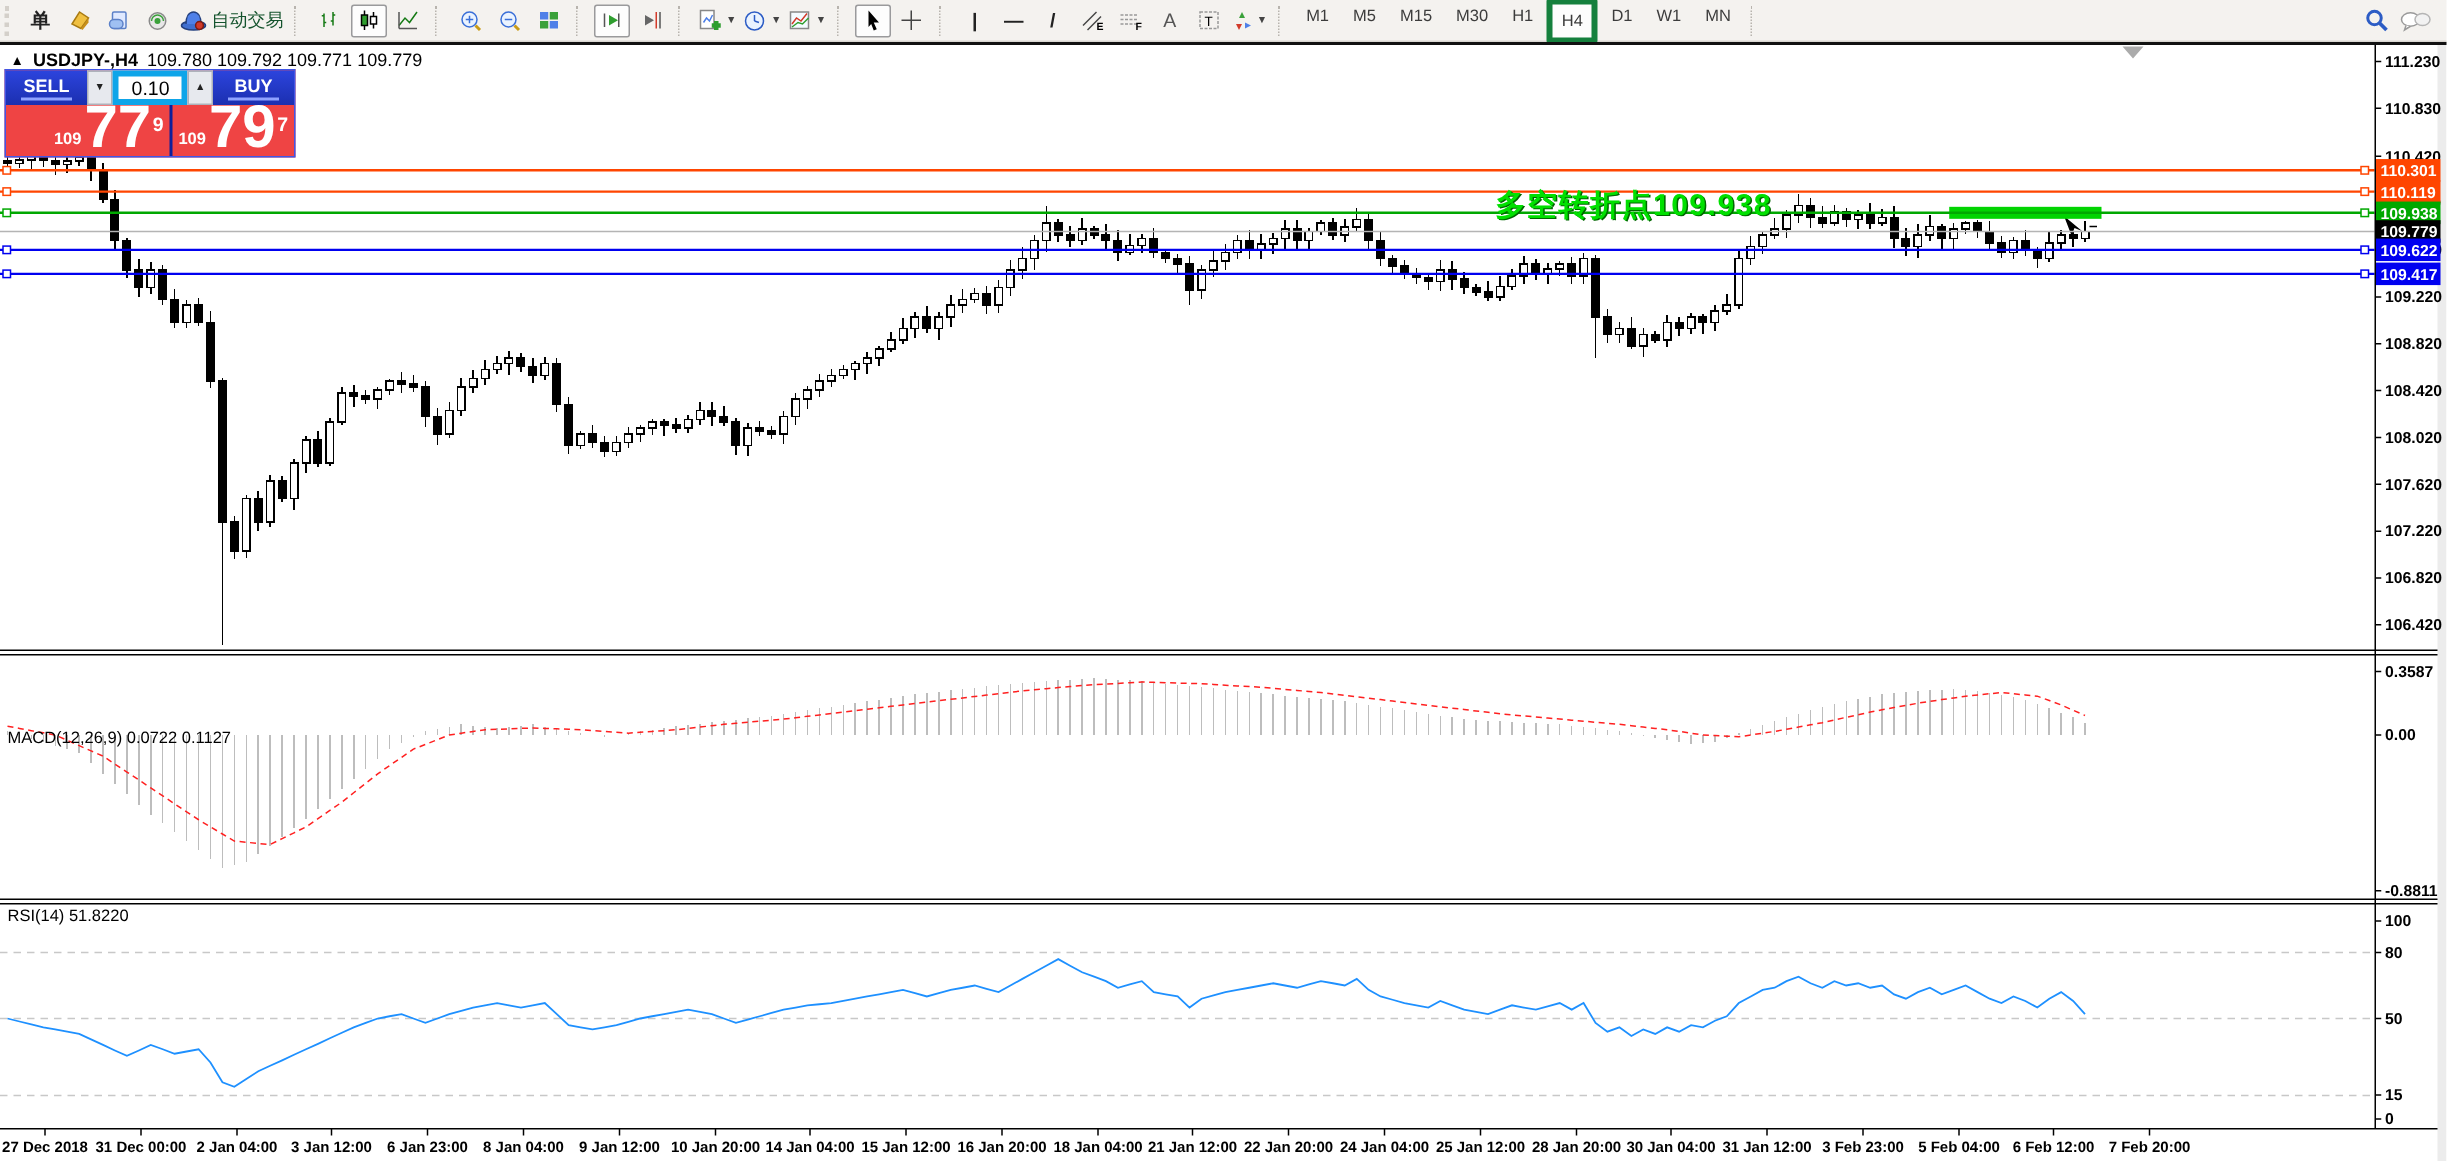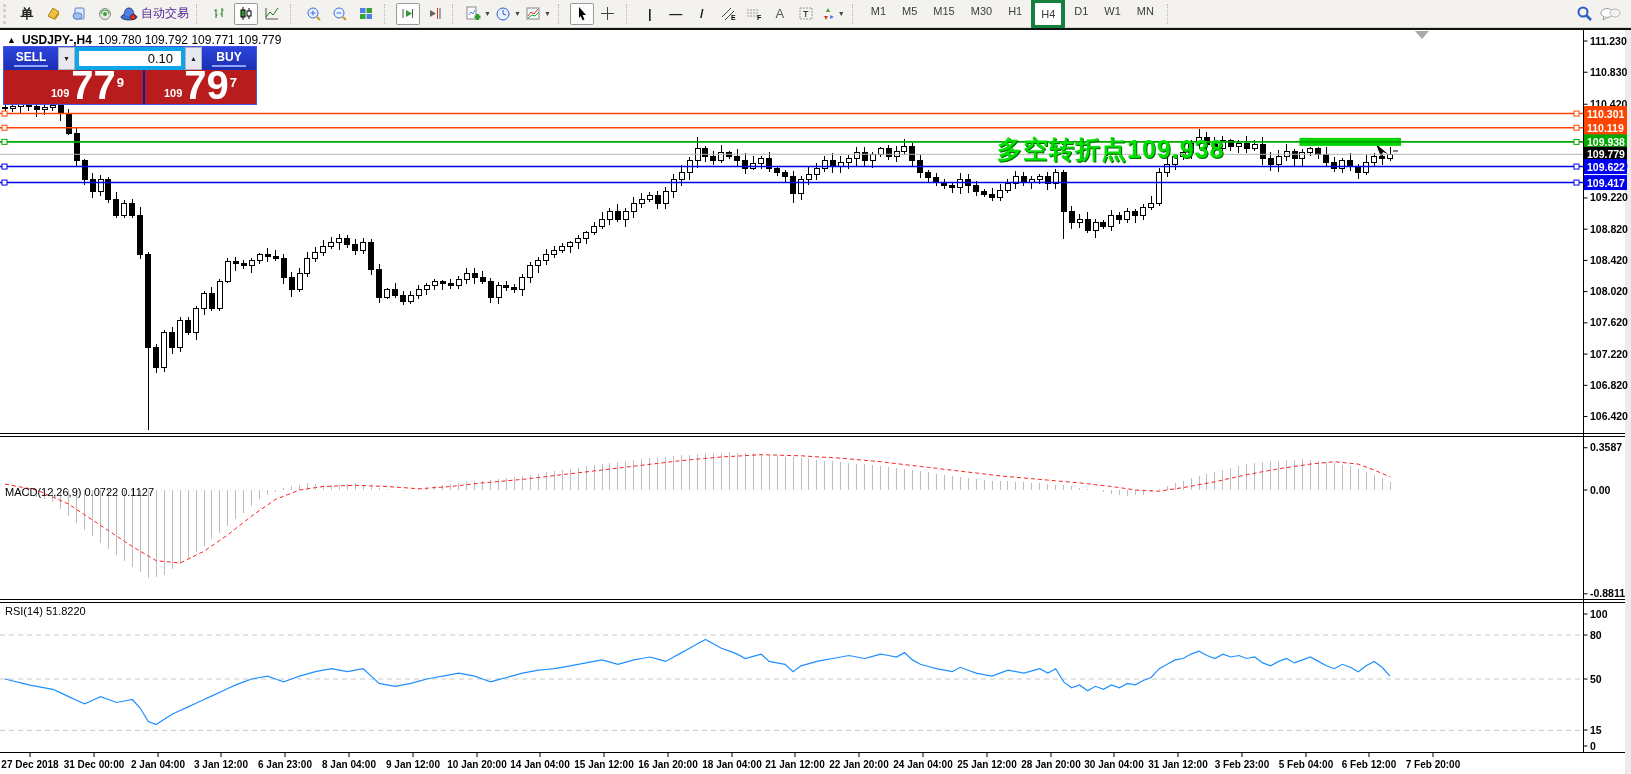--- a/index.html
+++ b/index.html
@@ -22,39 +22,39 @@
   #tb-right{margin-left:auto;display:flex;align-items:center;margin-right:8px;}
 
   
   #win-border{position:absolute;left:0;top:28px;width:1631px;height:2px;background:#111;}
 
   
   #chart-title{position:absolute;left:7px;top:33px;display:flex;align-items:center;gap:6px;
                font-size:12px;font-weight:bold;color:#000;z-index:5;}
   #chart-title .tri{font-size:9px;}
 
-  #trade-panel{position:absolute;left:3px;top:46px;width:254px;height:59px;z-index:6;
-               background:#b91c1c;border:1px solid #4156e6;box-sizing:border-box;}
+  #trade-panel{position:absolute;left:3px;top:46px;width:194px;height:59px;z-index:6;
+               background:#ef4444;border:1px solid #4156e6;box-sizing:border-box;}
   #tp-row1{display:flex;height:23px;align-items:stretch;}
   .tp-side{width:54px;display:flex;flex-direction:column;align-items:center;justify-content:center;
            color:#fff;font-size:12px;font-weight:bold;background:linear-gradient(#2c44dd,#1b2fb0);}
   .tp-side .ul{width:34px;height:2px;background:#8fa2ff;margin-top:1px;}
   .tp-spin{width:17px;background:#e7e9ee;border:1px solid #aeb2bb;color:#222;font-size:7px;
            display:flex;align-items:center;justify-content:center;box-sizing:border-box;}
   #tp-vol{flex:1;background:#fff;color:#000;font-size:13px;display:flex;align-items:center;
           justify-content:flex-end;padding-right:8px;border:4px solid #0ea5e9;box-sizing:border-box;}
   #tp-row2{display:flex;height:34px;margin-left:28px;}
   .tp-price{flex:1;display:flex;align-items:flex-end;justify-content:center;color:#fff;padding-bottom:2px;}
   .tp-price .small{font-size:11px;font-weight:bold;margin-right:2px;line-height:1;margin-bottom:3px;}
   .tp-price .big{font-size:40px;font-weight:bold;line-height:0.85;}
   .tp-price .sup{font-size:13px;font-weight:bold;position:relative;top:-12px;margin-left:1px;}
   #tp-div{width:2px;background:#0d1f9a;}
 
-  #annotation{position:absolute;left:997px;top:123px;z-index:4;font-size:25px;font-weight:bold;
-              color:#00e000;letter-spacing:1px;text-shadow:1px 1px 0 #006600;white-space:nowrap;margin-top:10px;}
+  #annotation{position:absolute;left:997px;top:123px;z-index:4;font-size:20px;font-weight:bold;
+              color:#00e000;letter-spacing:1px;text-shadow:1px 1px 0 #006600;white-space:nowrap;}
 
   #shift-marker{position:absolute;left:1415px;top:31px;width:0;height:0;z-index:4;
                 border-left:7px solid transparent;border-right:7px solid transparent;border-top:8px solid #ababab;}
 
   #macd-label{position:absolute;left:5px;top:440px;font-size:11px;color:#000;z-index:5;margin-top:46px;}
   #rsi-label{position:absolute;left:5px;top:605px;font-size:11px;color:#000;z-index:5;}
 
   #cv{position:absolute;left:0;top:30px;z-index:1;}
   svg text{font-family:"Liberation Sans",sans-serif;font-size:10.5px;font-weight:bold;fill:#000;}
   svg text.badge-t{fill:#fff;}
@@ -87,21 +87,21 @@
           <circle cx="8" cy="8" r="2" fill="#3aa13a"></circle>
           <path d="M4 8a4 4 0 0 1 8 0" fill="none" stroke="#3aa13a"></path>
         </svg>
     </div>
     <div class="tb-btn">
       <svg width="18" height="15" style="margin-right:3px">
           <ellipse cx="9" cy="11" rx="8" ry="3" fill="#3f6fd0" stroke="#24407e"></ellipse>
           <path d="M4 10c0-5 2-8 5-8s5 3 5 8" fill="#4f80e8" stroke="#24407e"></path>
           <circle cx="13" cy="11" r="2.6" fill="#d23a2a" stroke="#7c1a10"></circle>
         </svg>
-      <span style="font-size:12px;color:#4c1d95;">自动交易</span>
+      <span style="font-size:12px;color:#14532d;">自动交易</span>
     </div>
 
     <div class="tb-sep"></div>
 
     <div class="tb-btn">
       <svg width="16" height="15">
           <path d="M4 3v9M2.5 4.5h1.5M4 9h1.5M10 2v9M8.5 8h1.5M10 4h1.5" stroke="#157a15" fill="none"></path>
         </svg>
     </div>
     <div class="tb-btn pressed">

